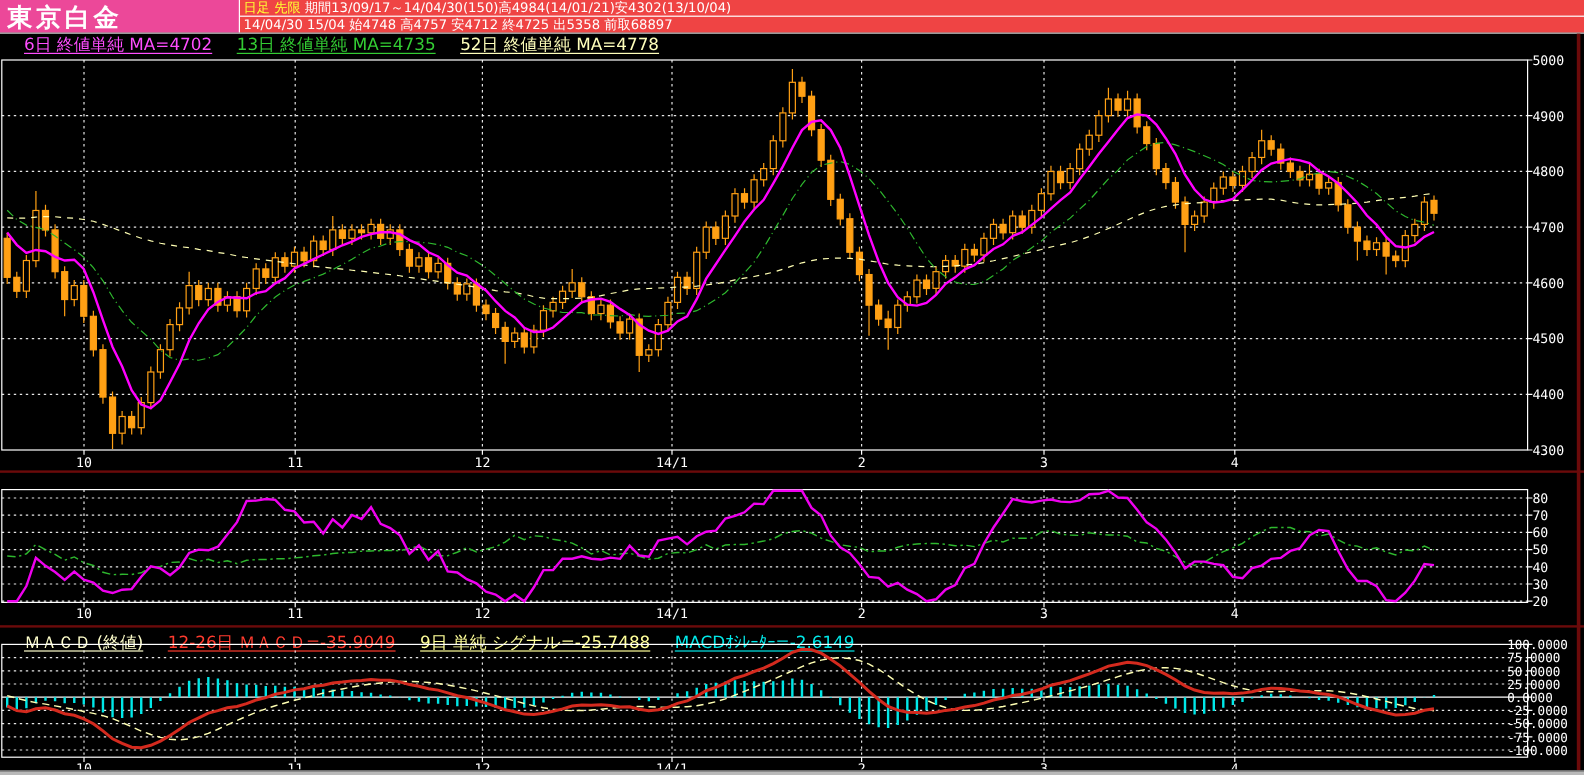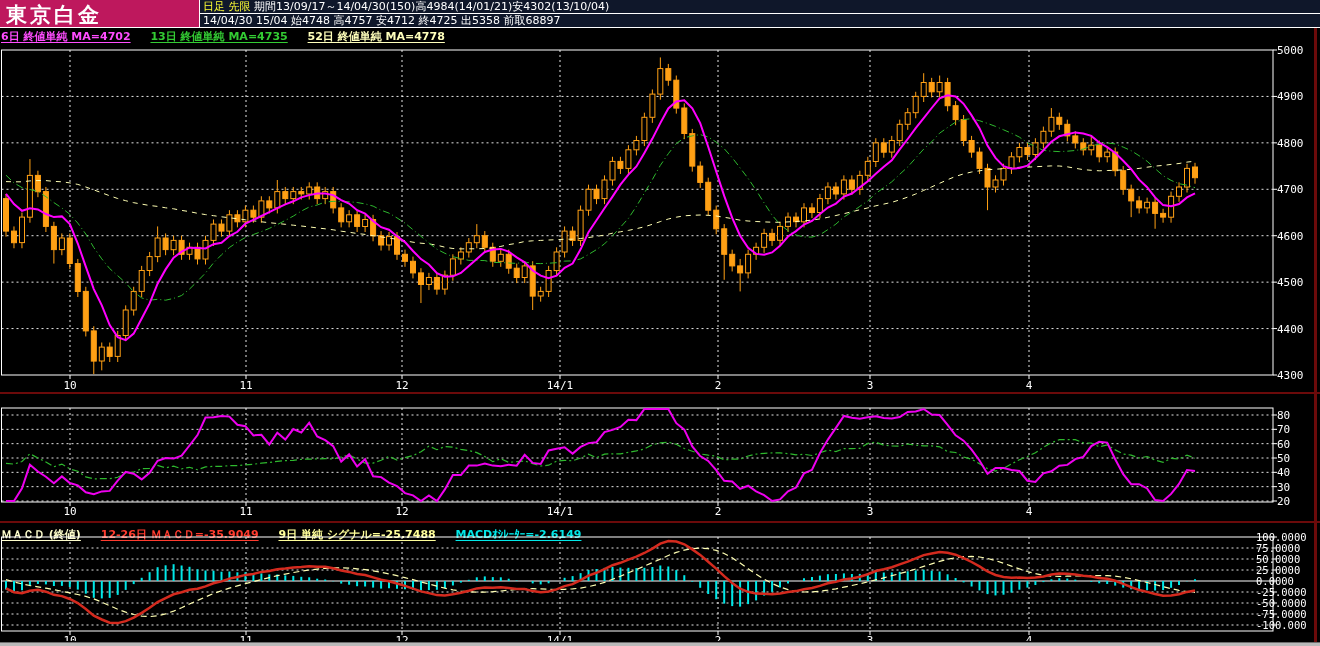--- a/index.html
+++ b/index.html
@@ -1,25 +1,25 @@
 <!DOCTYPE html>
 <html><head>
 <meta charset="utf-8">
 <style>
   html,body{margin:0;padding:0;background:#222;}
   .screen{position:relative;width:1320px;height:646px;background:#000;overflow:hidden;
           font-family:"DejaVu Sans","Liberation Sans",sans-serif;}
   .hdr{position:absolute;left:0;top:0;width:1320px;height:28px;display:flex;border-bottom:1px solid #fff;box-sizing:border-box;}
-  .title-cell{width:200px;background:#be185d;color:#fff;font-size:21px;font-weight:bold;letter-spacing:3px;
+  .title-cell{width:200px;background:#ec4899;color:#fff;font-size:21px;font-weight:bold;letter-spacing:3px;
               padding:1px 0 0 6px;box-sizing:border-box;border-right:1px solid #fff;}
-  .info-cell{flex:1;background:#0f172a;color:#fff;font-size:11px;line-height:13px;}
+  .info-cell{flex:1;background:#ef4444;color:#fff;font-size:11px;line-height:13px;}
   .info-line{height:13px;padding-left:3px;white-space:nowrap;overflow:hidden;}
   .info-line.first{border-bottom:1px solid #fff;height:14px;box-sizing:border-box;}
   .yellow{color:#ffff33;}
-  .legend-row{position:absolute;left:1px;font-size:11px;white-space:nowrap;font-weight:bold;}
+  .legend-row{position:absolute;left:20px;font-size:14px;white-space:nowrap;}
   .legend-row span{margin-right:16px;text-decoration:underline;text-underline-offset:2px;}
   svg{position:absolute;left:0;}
   svg text{font-family:"DejaVu Sans Mono","Liberation Mono",monospace;}
   .sep{position:absolute;left:0;width:1320px;height:2px;background:#6b0a0a;}
   .frame-right{position:absolute;top:28px;left:1314px;width:3px;height:614px;background:#6b0a0a;}
   .bottom-strip{position:absolute;left:0;top:642px;width:1320px;height:4px;background:#b9b9b9;border-top:1px solid #6e6e6e;box-sizing:border-box;}
 </style>
 </head>
 <body>
 

